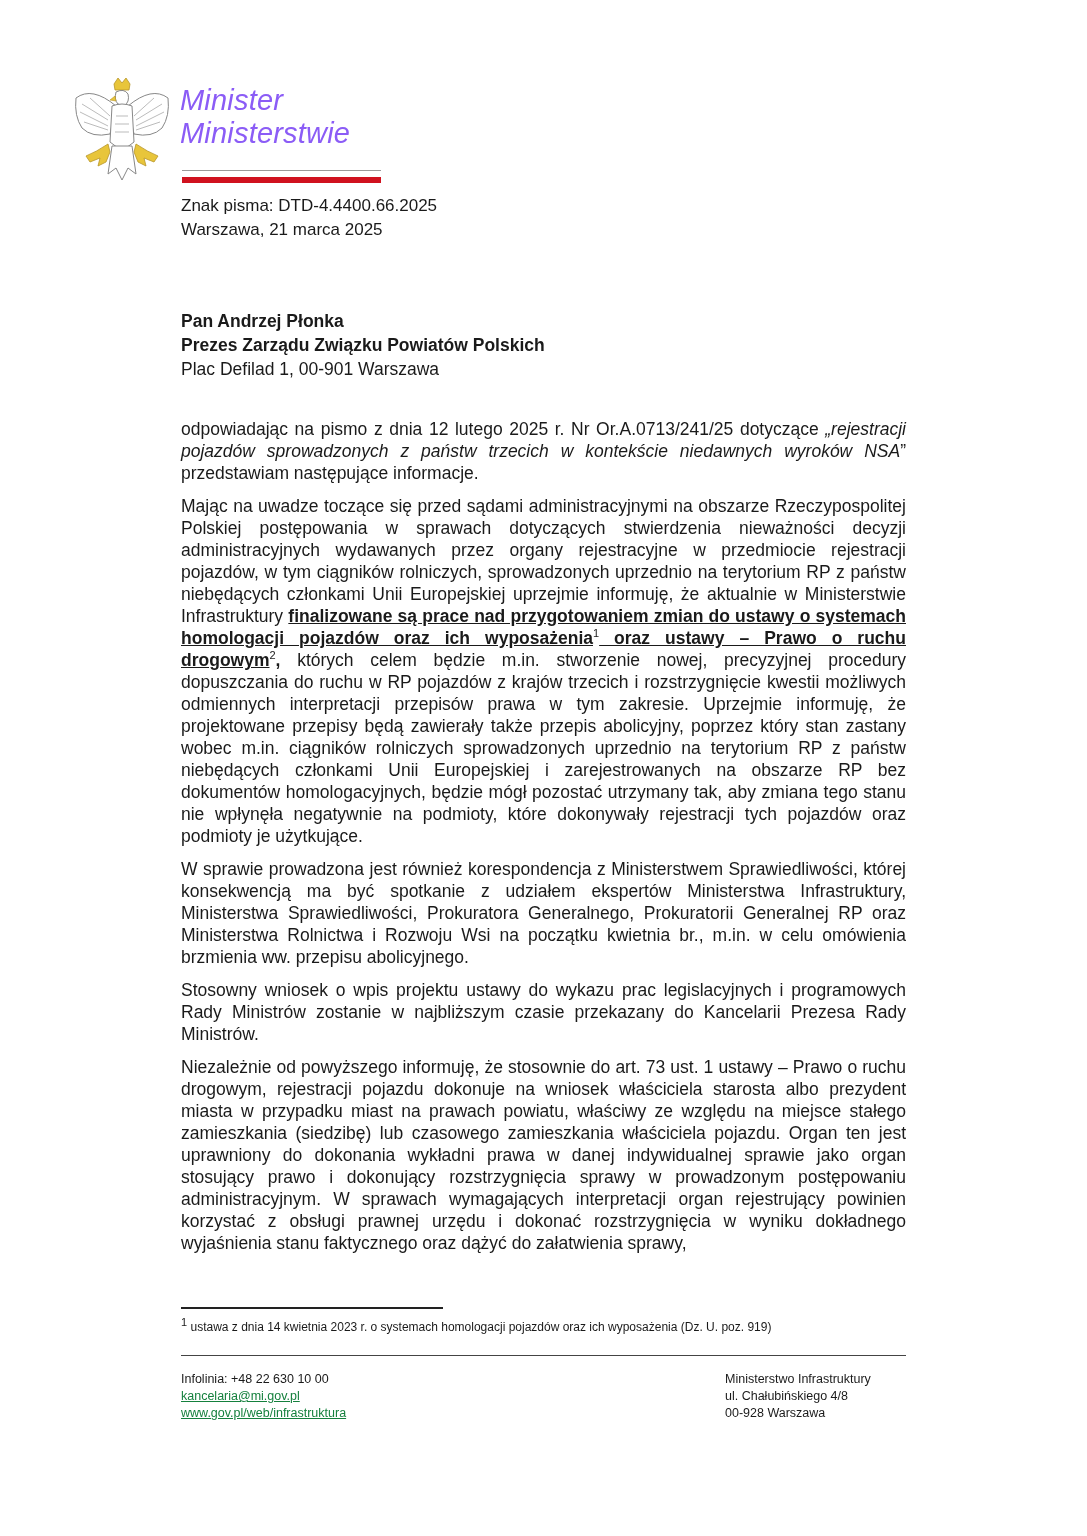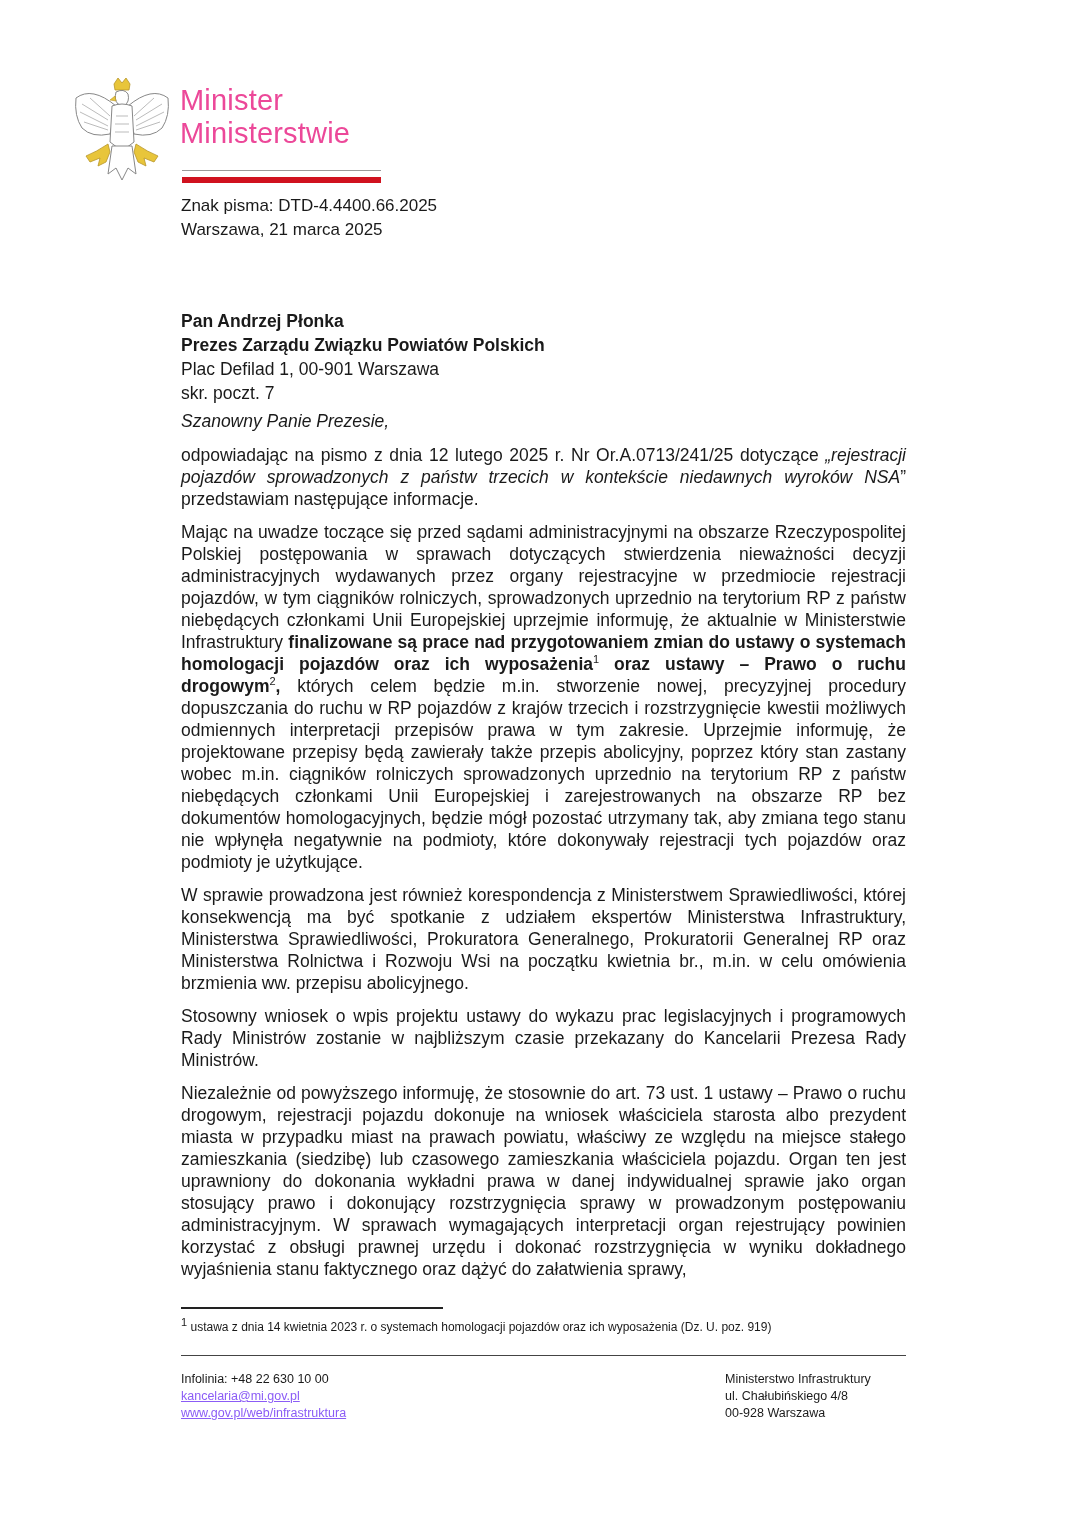--- a/index.html
+++ b/index.html
@@ -1,35 +1,35 @@
 <!DOCTYPE html>
 <html><head>
 <meta charset="utf-8">
 <style>
   html, body { margin: 0; padding: 0; background: #ffffff; }
   body { width: 1087px; height: 1536px; position: relative; overflow: hidden;
          font-family: "Liberation Sans", sans-serif; color: #1a1a1a; }
   .emblem { position: absolute; left: 72px; top: 76px; width: 100px; height: 106px; }
-  .brand { position: absolute; left: 180px; top: 84px; font-size: 29px; line-height: 33px; color: #ec4899; letter-spacing: 0.2px; }
+  .brand { position: absolute; left: 180px; top: 84px; font-size: 29px; line-height: 33px; color: #8b5cf6; letter-spacing: 0.2px; font-style: italic; }
   .rule-gray { position: absolute; left: 182px; top: 170px; width: 199px; height: 1px; background: #9a9a9a; }
   .rule-red { position: absolute; left: 182px; top: 177px; width: 199px; height: 6px; background: #d0121f; }
   .meta { position: absolute; left: 181px; top: 194px; font-size: 17px; line-height: 24px; }
   .addr { position: absolute; left: 181px; top: 268px; font-size: 17.5px; line-height: 24px; margin-top: 41px; }
   .addr .b { font-weight: bold; }
   .body { position: absolute; left: 181px; top: 410px; width: 725px; font-size: 17.5px; line-height: 22px; }
   .greet { font-style: italic; margin: 0 0 12px 0; }
   .body p { margin: 8px 0 11px 0; text-align: justify; }
   .body i { font-style: italic; }
-  .body b { font-weight: bold; }
+  .body b { font-weight: bold; text-decoration: underline; }
   sup { font-size: 11px; line-height: 0; }
   .fn-rule { position: absolute; left: 181px; top: 1307px; width: 262px; height: 1.5px; background: #222; }
   .footnotes { position: absolute; left: 181px; top: 1318px; font-size: 12px; line-height: 18px; }
   .fn-bottom-rule { position: absolute; left: 181px; top: 1355px; width: 725px; height: 1px; background: #444; }
   .footer-left { position: absolute; left: 181px; top: 1371px; font-size: 12.5px; line-height: 17px; }
-  .footer-left a { color: #8b5cf6; text-decoration: underline; }
+  .footer-left a { color: #15803d; text-decoration: underline; }
   .footer-right { position: absolute; left: 725px; top: 1371px; font-size: 12.5px; line-height: 17px; }
 </style>
 </head>
 <body>
 
 <div class="emblem">
   <svg width="100" height="106" viewBox="0 0 100 106">
 
     <path d="M42 8 L46 2 L50 7 L54 2 L58 8 L57 14 L43 14 Z" fill="#e8c53a" stroke="#b8952a" stroke-width="0.8"></path>
 
@@ -61,25 +61,23 @@
 
 <div class="meta">
   <div>Znak pisma: DTD-4.4400.66.2025</div>
   <div>Warszawa, 21 marca 2025</div>
 </div>
 
 <div class="addr">
   <div class="b">Pan Andrzej Płonka</div>
   <div class="b">Prezes Zarządu Związku Powiatów Polskich</div>
   <div>Plac Defilad 1, 00-901 Warszawa</div>
-  <div>skr. poczt. 7</div>
 </div>
 
 <div class="body">
-  <div class="greet">Szanowny Panie Prezesie,</div>
   <p><span>odpowiadając na pismo z dnia 12 lutego 2025 r. Nr Or.A.0713/241/25 dotyczące </span><i>„rejestracji pojazdów sprowadzonych z państw trzecich w kontekście niedawnych wyroków NSA</i><span>” przedstawiam następujące informacje.</span></p>
   <p><span>Mając na uwadze toczące się przed sądami administracyjnymi na obszarze Rzeczypospolitej Polskiej postępowania w sprawach dotyczących stwierdzenia nieważności decyzji administracyjnych wydawanych przez organy rejestracyjne w przedmiocie rejestracji pojazdów, w tym ciągników rolniczych, sprowadzonych uprzednio na terytorium RP z państw niebędących członkami Unii Europejskiej uprzejmie informuję, że aktualnie w Ministerstwie Infrastruktury </span><b>finalizowane są prace nad przygotowaniem zmian do ustawy o systemach homologacji pojazdów oraz ich wyposażenia</b><sup>1</sup><b> oraz ustawy – Prawo o ruchu drogowym</b><sup>2</sup><b>,</b><span> których celem będzie m.in. stworzenie nowej, precyzyjnej procedury dopuszczania do ruchu w RP pojazdów z krajów trzecich i rozstrzygnięcie kwestii możliwych odmiennych interpretacji przepisów prawa w tym zakresie. Uprzejmie informuję, że projektowane przepisy będą zawierały także przepis abolicyjny, poprzez który stan zastany wobec m.in. ciągników rolniczych sprowadzonych uprzednio na terytorium RP z państw niebędących członkami Unii Europejskiej i zarejestrowanych na obszarze RP bez dokumentów homologacyjnych, będzie mógł pozostać utrzymany tak, aby zmiana tego stanu nie wpłynęła negatywnie na podmioty, które dokonywały rejestracji tych pojazdów oraz podmioty je użytkujące.</span></p>
   <p>W sprawie prowadzona jest również korespondencja z Ministerstwem Sprawiedliwości, której konsekwencją ma być spotkanie z udziałem ekspertów Ministerstwa Infrastruktury, Ministerstwa Sprawiedliwości, Prokuratora Generalnego, Prokuratorii Generalnej RP oraz Ministerstwa Rolnictwa i Rozwoju Wsi na początku kwietnia br., m.in. w celu omówienia brzmienia ww. przepisu abolicyjnego.</p>
   <p>Stosowny wniosek o wpis projektu ustawy do wykazu prac legislacyjnych i programowych Rady Ministrów zostanie w najbliższym czasie przekazany do Kancelarii Prezesa Rady Ministrów.</p>
   <p>Niezależnie od powyższego informuję, że stosownie do art. 73 ust. 1 ustawy – Prawo o ruchu drogowym, rejestracji pojazdu dokonuje na wniosek właściciela starosta albo prezydent miasta w przypadku miast na prawach powiatu, właściwy ze względu na miejsce stałego zamieszkania (siedzibę) lub czasowego zamieszkania właściciela pojazdu. Organ ten jest uprawniony do dokonania wykładni prawa w danej indywidualnej sprawie jako organ stosujący prawo i dokonujący rozstrzygnięcia sprawy w prowadzonym postępowaniu administracyjnym. W sprawach wymagających interpretacji organ rejestrujący powinien korzystać z obsługi prawnej urzędu i dokonać rozstrzygnięcia w wyniku dokładnego wyjaśnienia stanu faktycznego oraz dążyć do załatwienia sprawy,</p>
 </div>
 
 <div class="fn-rule"></div>
 <div class="footnotes">
   <div><sup>1</sup><span> ustawa z dnia 14 kwietnia 2023 r. o systemach homologacji pojazdów oraz ich wyposażenia (Dz. U. poz. 919)</span></div>

